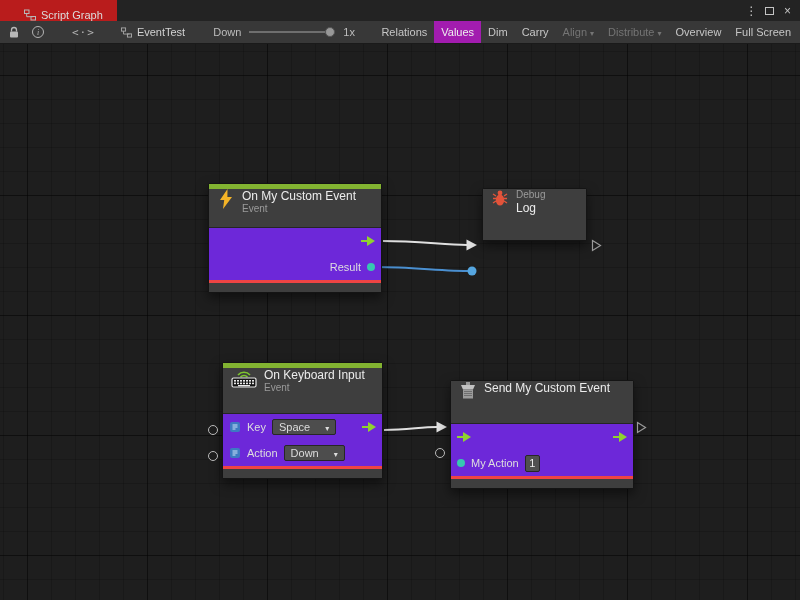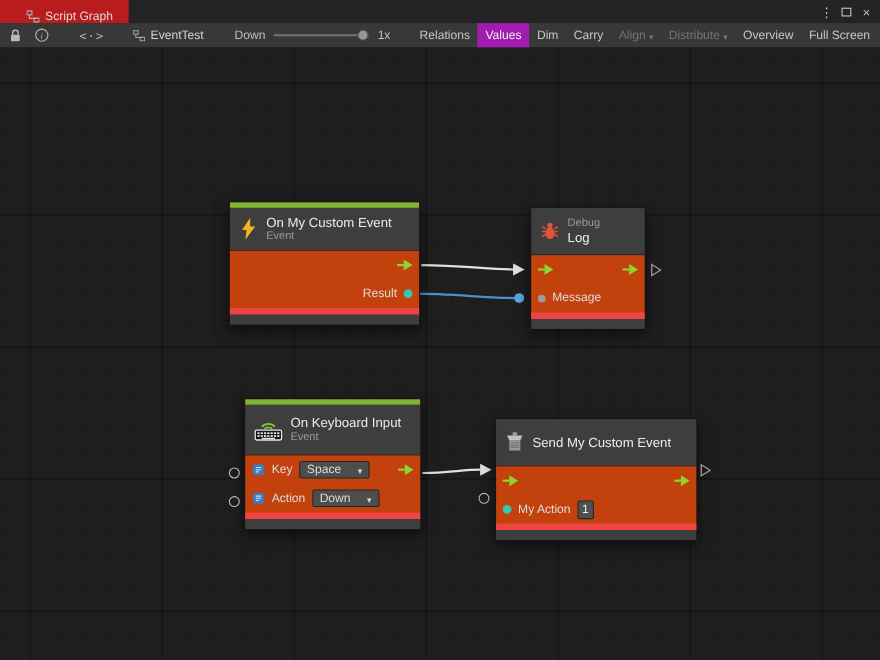--- a/index.html
+++ b/index.html
@@ -37,26 +37,26 @@
       linear-gradient(rgba(0,0,0,.38) 1px, transparent 1px),
       linear-gradient(90deg, rgba(0,0,0,.16) 1px, transparent 1px),
       linear-gradient(rgba(0,0,0,.16) 1px, transparent 1px);
     background-size:120px 120px,120px 120px,24px 24px,24px 24px;
     background-position:27px 31px,27px 31px,3px 7px,3px 7px;}
   .wires{position:absolute;left:0;top:0}
 
   
   .node{position:absolute;border:1px solid #141414;border-radius:2px;background:#313131;box-shadow:0 5px 12px rgba(0,0,0,.5)}
   .strip{height:5px;background:#82b331}
-  .hdr{background:#3e3e3e;display:flex;align-items:center;gap:7px;padding:0 8px}
+  .hdr{background:#3e3e3e;display:flex;align-items:flex-start;gap:7px;padding:0 8px}
   .n-oce .hdr{height:38px}.n-log .hdr{height:42px}.n-oki .hdr{height:45px}.n-send .hdr{height:42px}
   .titles{display:flex;flex-direction:column;line-height:1.2}
   .t{font-size:12px;color:#ececec;white-space:nowrap}
   .s{font-size:10px;color:#9b9b9b}
-  .nbody{background:#c2410c;border-top:1px solid #252525;border-bottom:6px solid #ef4444}
+  .nbody{background:#6d28d9;border-top:1px solid #252525;border-bottom:3px solid #ef4444}
   .row{display:flex;align-items:center;gap:6px;height:26px;padding:0 6px;white-space:nowrap}
   .row.spread{justify-content:space-between}
   .row.right{justify-content:flex-end}
   .ftr{height:9px;background:#3e3e3e}
   .farrow{display:inline-flex;align-items:center;flex:none}
   .farrow .bar{width:6px;height:2px;background:#8fd32f}
   .farrow .tri{width:0;height:0;border-left:8px solid #8fd32f;border-top:5px solid transparent;border-bottom:5px solid transparent}
   .ml-auto{margin-left:auto}
   .dot{width:8px;height:8px;border-radius:50%;background:#36c8b1;flex:none}
   .dot.gray{width:7px;height:7px;background:#9c9c9c}
@@ -194,36 +194,20 @@
               <path d="M2 5 L5 7 M2 9.5 h3 M2 14 L5 12 M16 5 L13 7 M16 9.5 h-3 M16 14 L13 12"></path>
             </g>
             <circle cx="9" cy="4" r="2.4" fill="#e2533a"></circle>
             <ellipse cx="9" cy="11" rx="4.2" ry="5.5" fill="#e2533a"></ellipse>
           </svg>
         </span>
         <span class="titles">
           <span class="s">Debug</span>
           <span class="t">Log</span>
         </span>
-      </div>
-      <div class="nbody">
-        <div class="row spread">
-          <span class="farrow">
-              <i class="bar"></i>
-              <i class="tri"></i>
-            </span>
-          <span class="farrow">
-              <i class="bar"></i>
-              <i class="tri"></i>
-            </span>
-        </div>
-        <div class="row">
-          <span class="dot gray"></span>
-          <span class="plabel">Message</span>
-        </div>
       </div>
       <div class="ftr"></div>
     </div>
 
     <div class="node n-oki" style="left:222px;top:318px;width:161px">
       <div class="strip"></div>
       <div class="hdr">
         <span class="nicon">
           <svg width="26" height="20" viewBox="0 0 26 20">
             <path d="M7 7 a8 8 0 0 1 12 0" stroke="#7ec62e" stroke-width="1.6" fill="none"></path>

